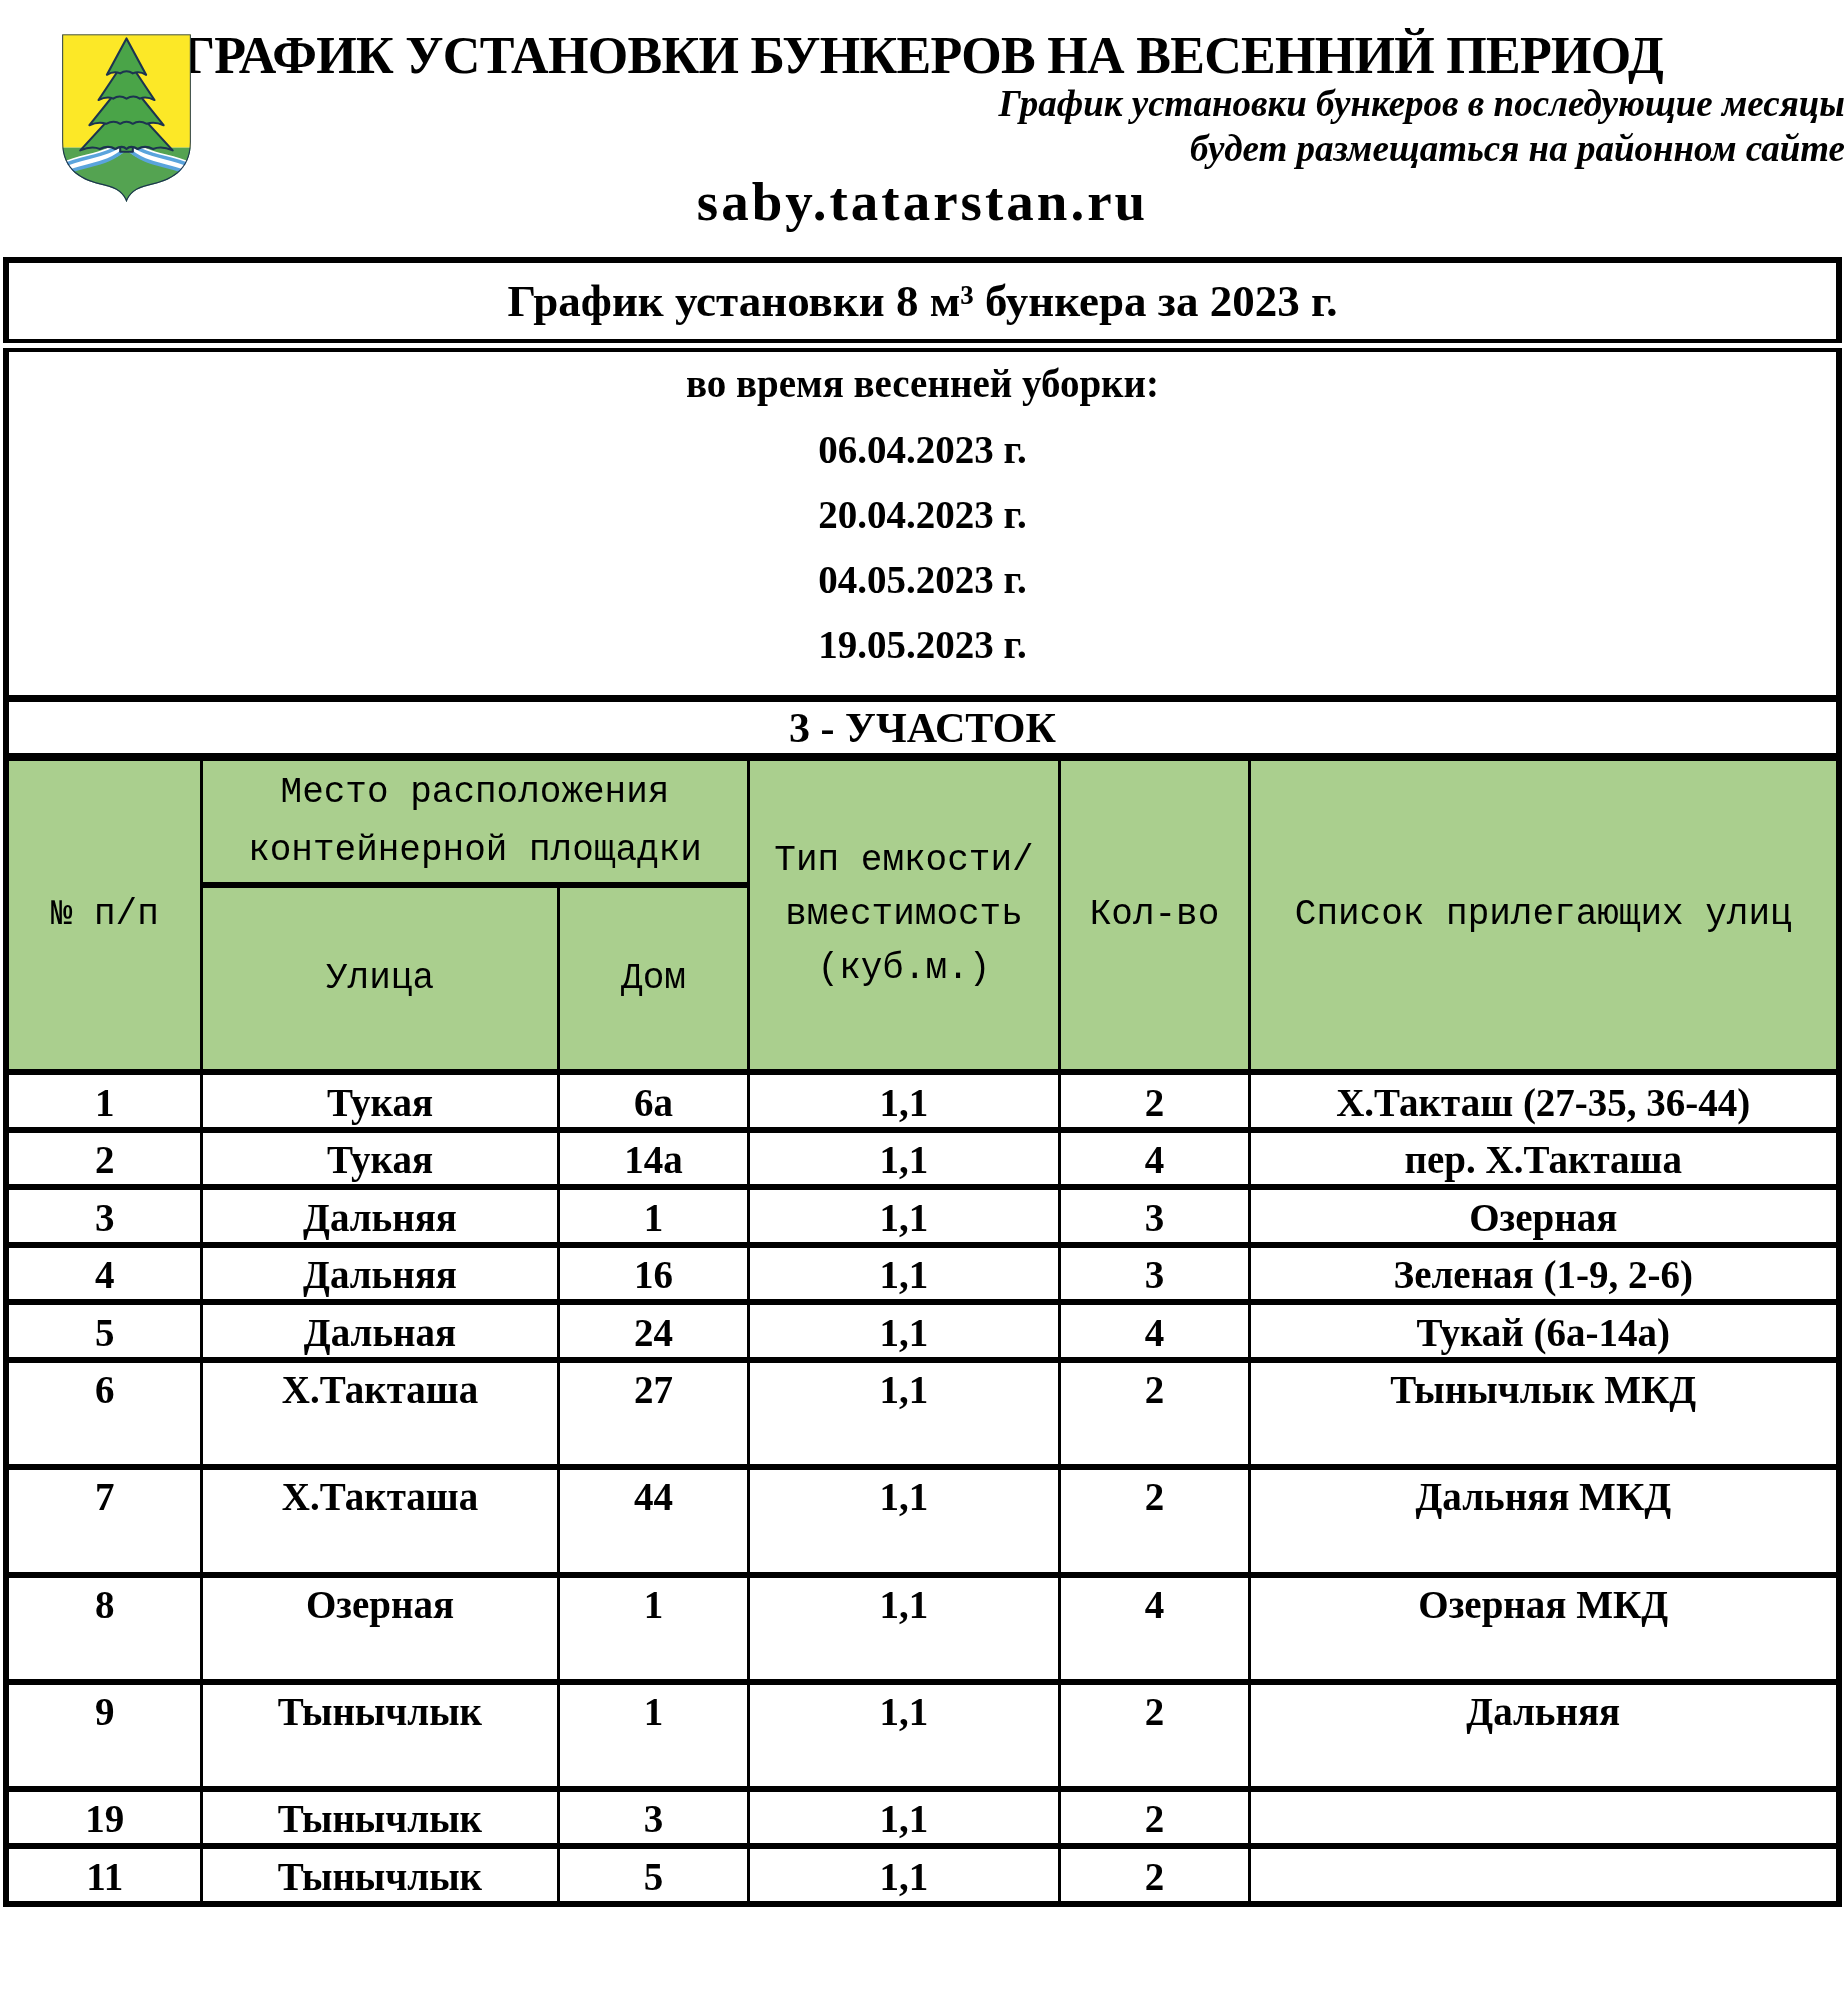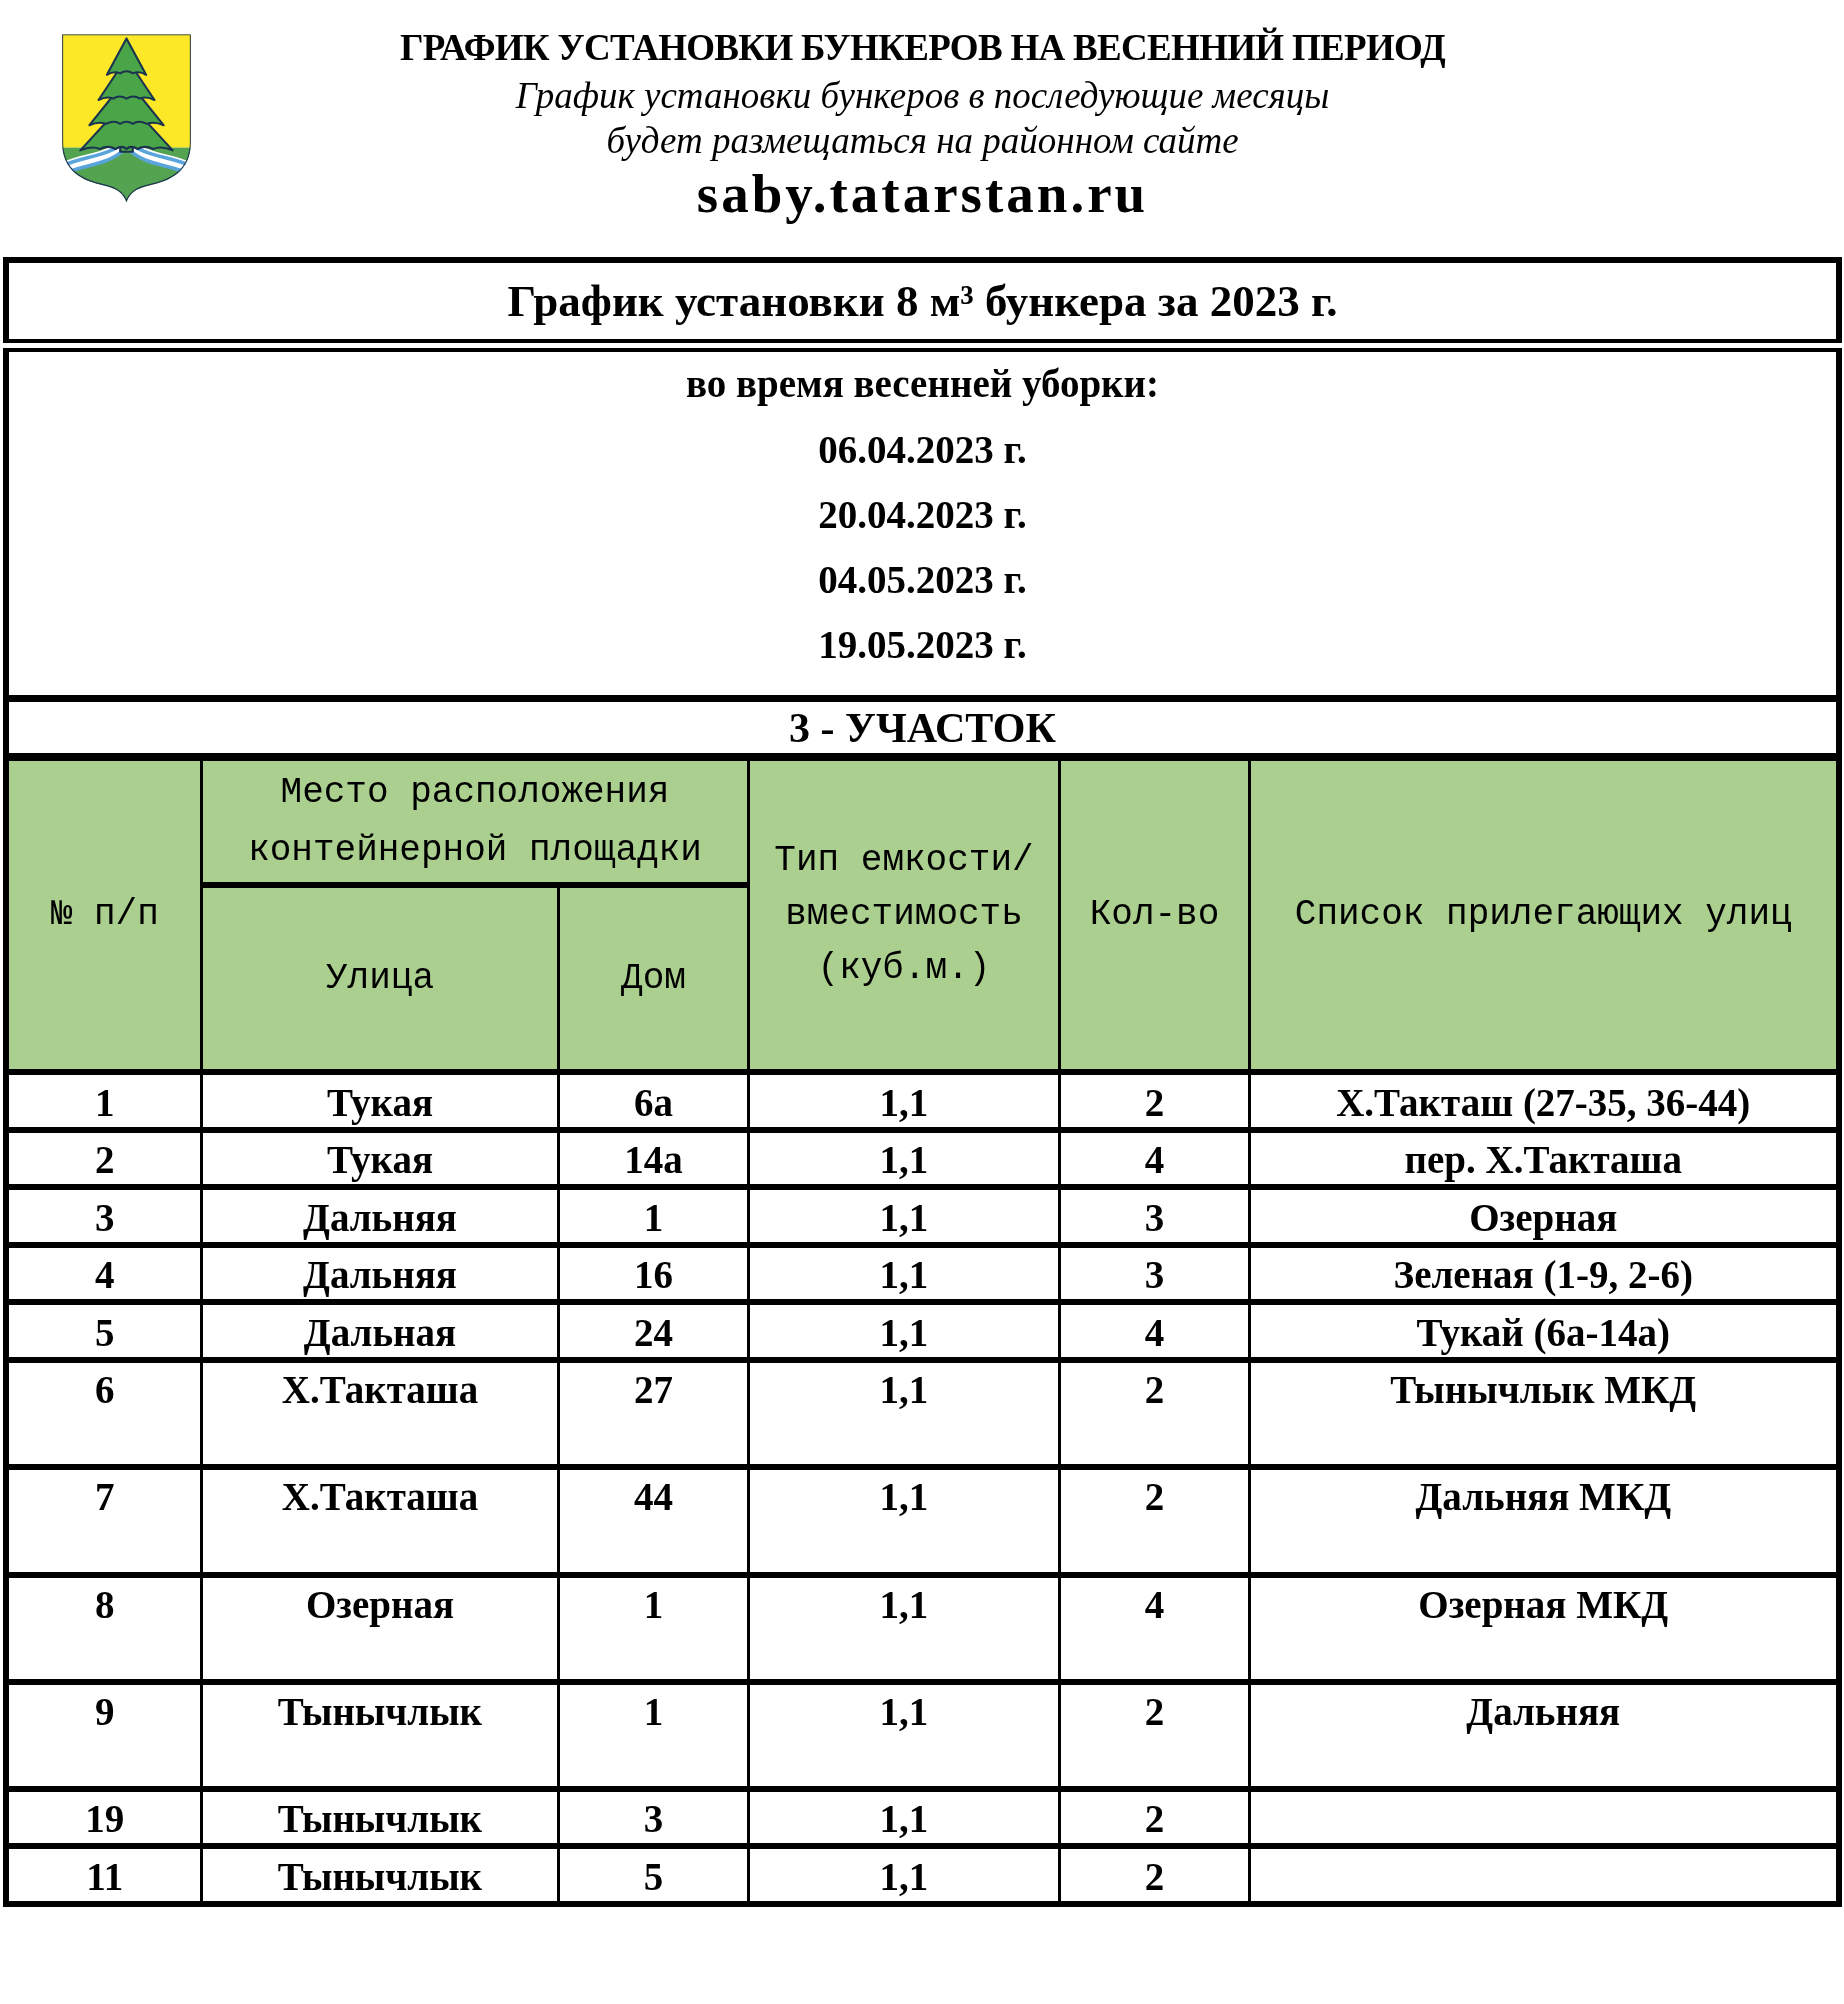--- a/index.html
+++ b/index.html
@@ -21,32 +21,33 @@
     text-align: center;
   }
   .coat-of-arms {
     position: absolute;
     left: 56px;
     top: 30px;
     width: 141px;
     height: 175px;
   }
   .doc-title {
-    padding-top: 22px;
-    font-size: 37px;
+    padding-top: 30px;
+    font-size: 52px;
     font-weight: 700;
     letter-spacing: -0.7px;
     line-height: 51px;
     white-space: nowrap;
   }
   .doc-subtitle {
     font-size: 37px;
-    font-weight: 400;
+    font-weight: 700;
     font-style: italic;
     line-height: 45px;
+    text-align: right;
   }
   .doc-website {
     font-size: 55px;
     font-weight: 700;
     letter-spacing: 3px;
     line-height: 62px;
   }
 
   
   table.schedule {

